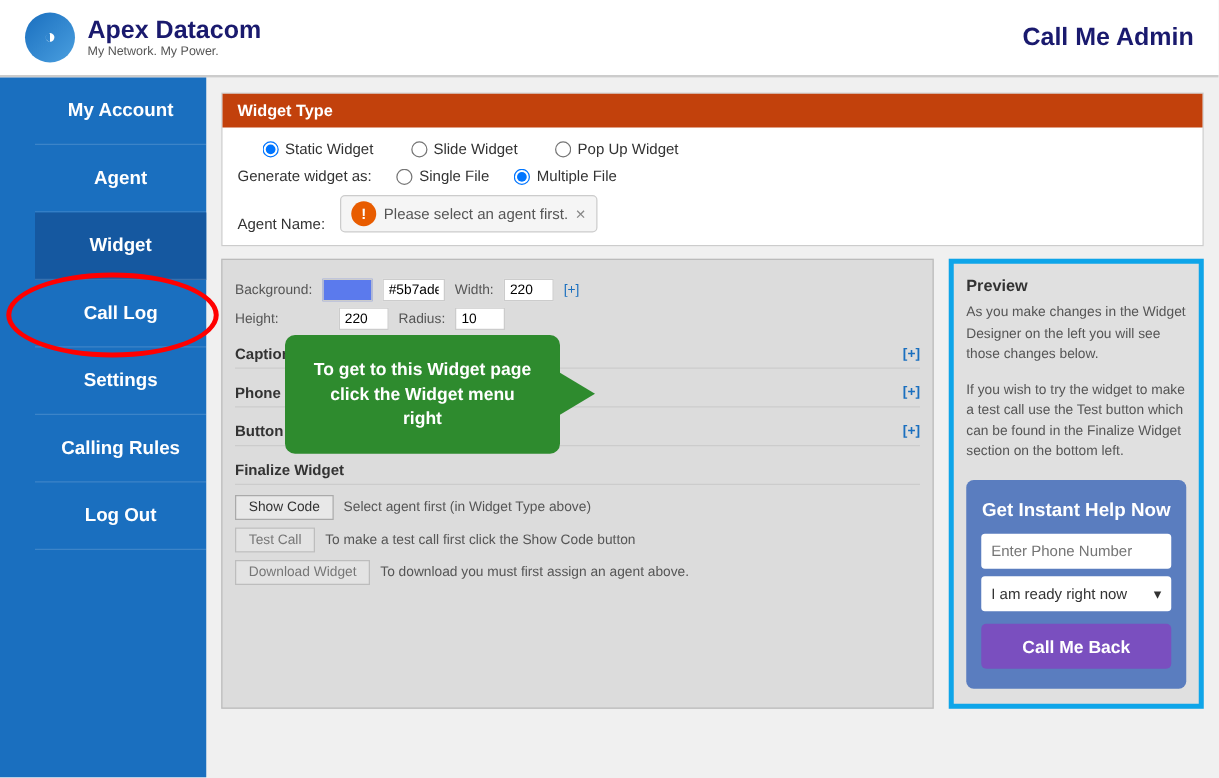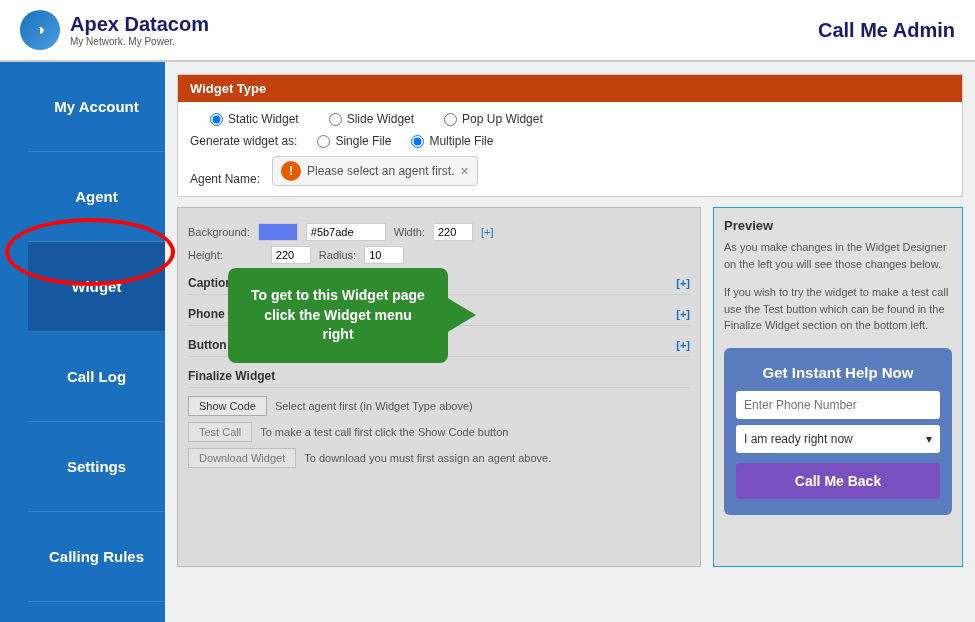--- a/index.html
+++ b/index.html
@@ -55,21 +55,21 @@
 
     
     .sidebar {
       width: 165px;
       background: #1a6fbf;
       display: flex;
       flex-direction: column;
       flex-shrink: 0;
     }
     .sidebar-item {
-      padding: 36px 10px;
+      padding: 18px 10px;
       text-align: center;
       color: white;
       font-size: 15px;
       font-weight: bold;
       cursor: pointer;
       border-bottom: 1px solid rgba(255,255,255,0.15);
       margin-left: 28px;
     }
     .sidebar-item.active {
       background: #1558a0;
@@ -208,21 +208,21 @@
       align-items: center;
       gap: 8px;
       margin-top: 5px;
       font-size: 11px;
       color: #555;
     }
     .designer-input {
       border: 1px solid #ccc;
       padding: 2px 4px;
       font-size: 11px;
-      width: 80px;
+      width: 50px;
     }
     .color-box {
       width: 40px;
       height: 18px;
       background: #5b7aed;
       border: 1px solid #ccc;
       display: inline-block;
     }
     .designer-btn {
       background: #e8e8e8;
@@ -280,23 +280,23 @@
       width: 170px;
       height: 68px;
       border: 4px solid red;
       border-radius: 50%;
       pointer-events: none;
       z-index: 20;
     }
 
     
     .preview-panel {
-      width: 250px;
+      width: 204px;
       background: rgba(200,200,200,0.4);
-      border: 1px solid #0ea5e9;
+      border: 4px solid #0ea5e9;
       padding: 10px;
     }
     .preview-title {
       font-size: 13px;
       font-weight: bold;
       color: #333;
       margin-bottom: 6px;
     }
     .preview-desc {
       font-size: 11px;

